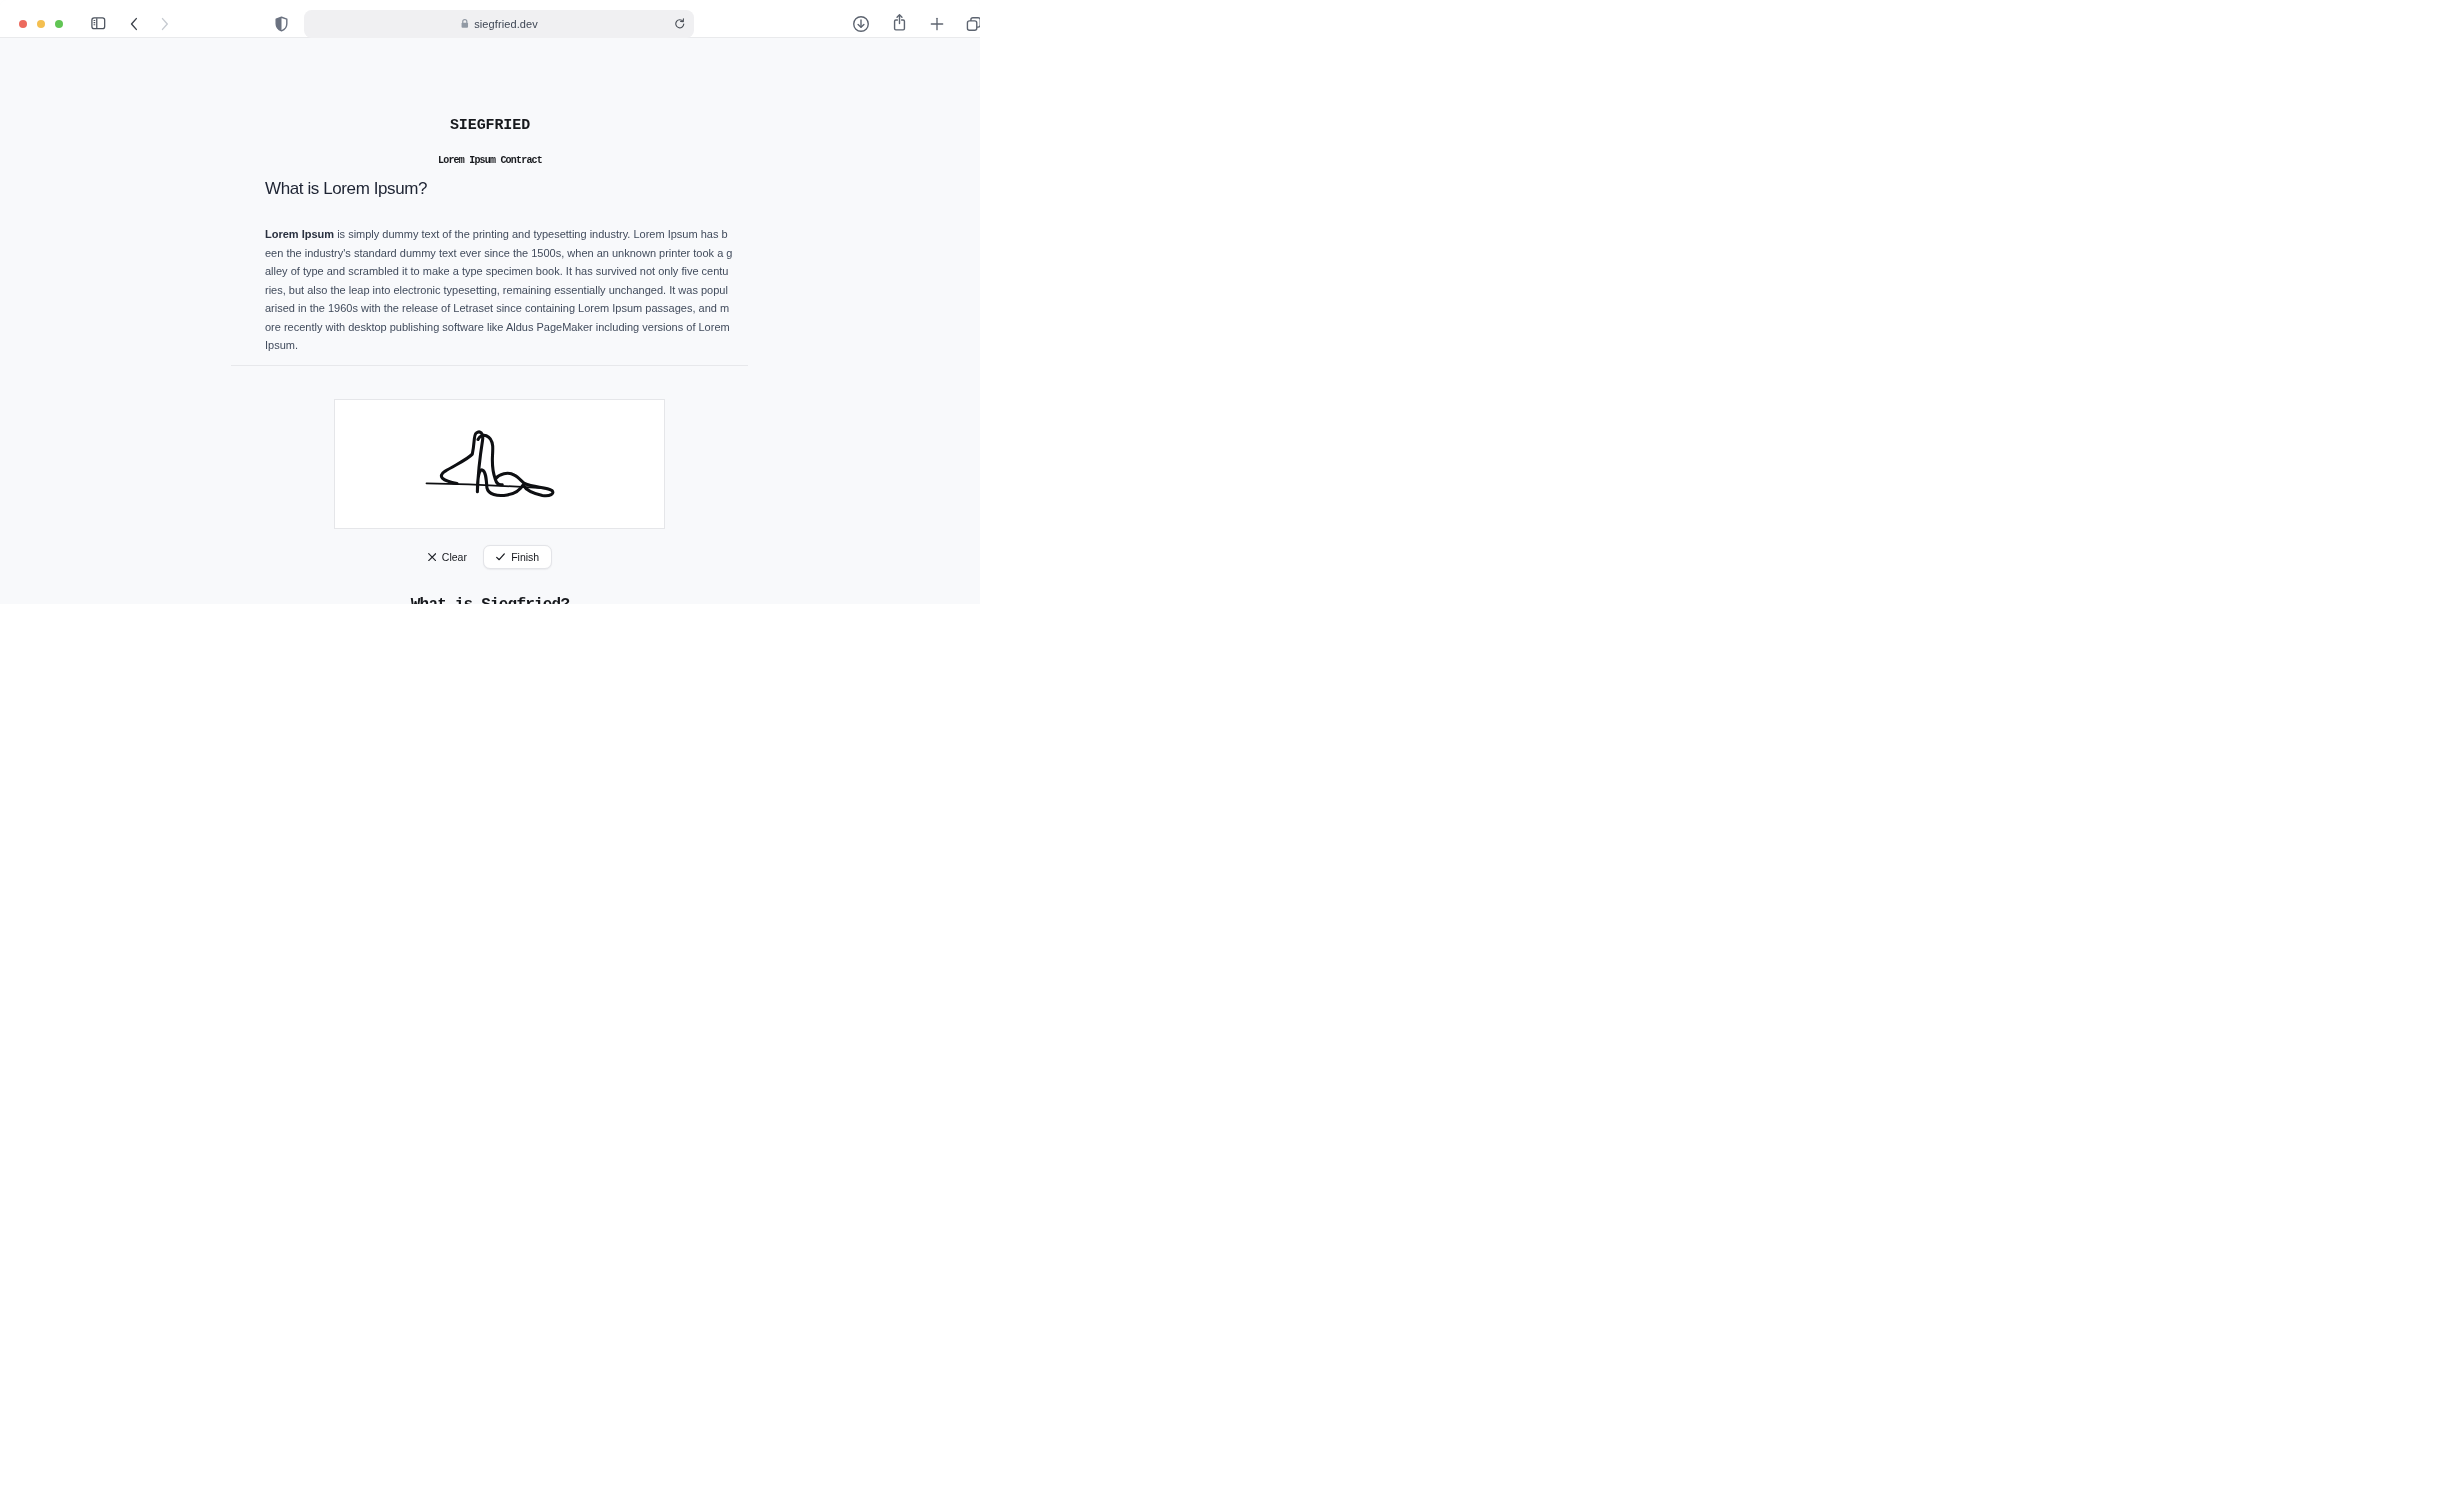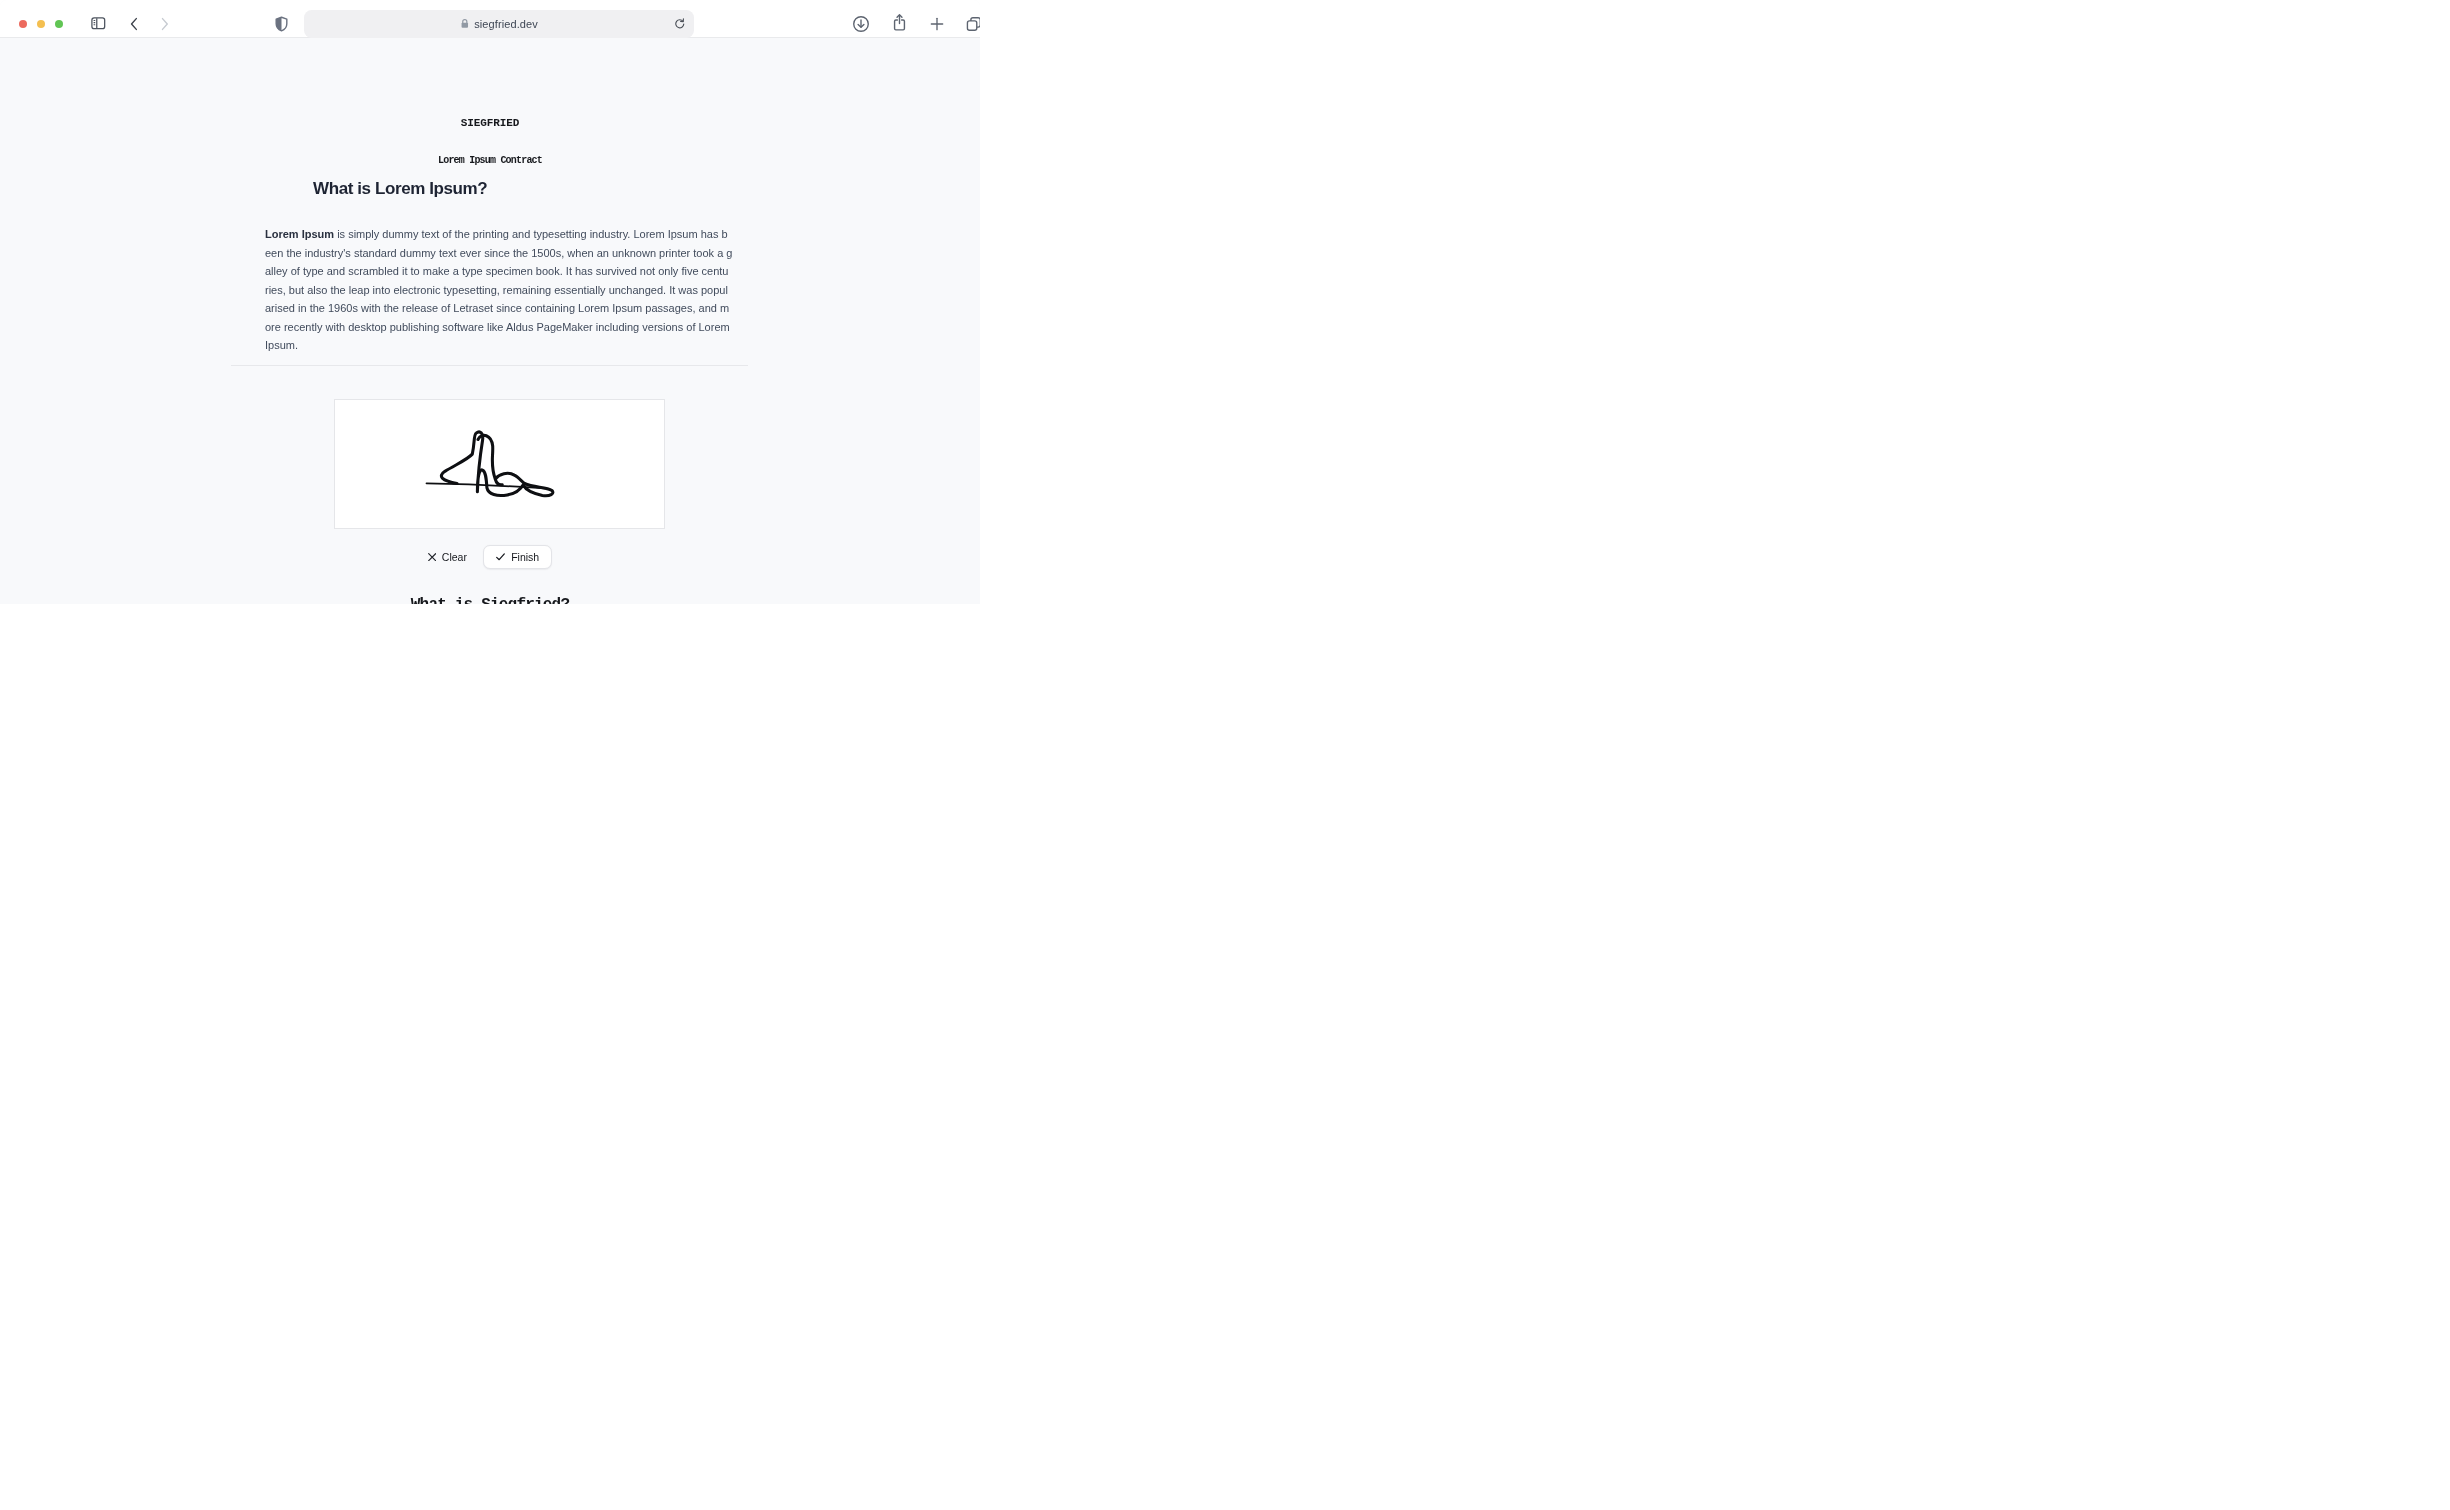--- a/index.html
+++ b/index.html
@@ -35,27 +35,27 @@
   .addr-url { font-size:11px; color:#3e4654; letter-spacing:0.1px; }
   .reload { position:absolute; right:7px; top:7px; width:14px; height:14px; }
 
   
   .content { position:absolute; top:47px; left:0; width:100%; height:557px; }
 
   .mono-title {
     position:absolute; left:0; width:100%; text-align:center;
     font-family:"Liberation Mono", monospace; font-weight:bold; color:#17191d;
   }
-  .site-title { top:70px; font-size:11px; letter-spacing:-0.1px; }
+  .site-title { top:70px; font-size:15px; letter-spacing:-0.1px; }
   .doc-title  { top:108px; font-size:10px; letter-spacing:-0.8px; }
   .next-title { top:549px; font-size:16px; letter-spacing:-0.8px; }
 
   .h2 {
     position:absolute; left:265px; top:132px;
-    font-size:17px; font-weight:bold; letter-spacing:-0.4px; color:#1e2433;margin-left:48px;
+    font-size:17px; font-weight:normal; letter-spacing:-0.4px; color:#1e2433;
   }
   .para {
     position:absolute; left:265px; top:178px; width:475px;
     font-size:11px; line-height:18.5px; color:#414b5c;
   }
   .para b { color:#2a3140; }
 
   .divider {
     position:absolute; left:231px; top:318px; width:517px; height:0;
     border-top:0.6px solid #e7e8eb;

